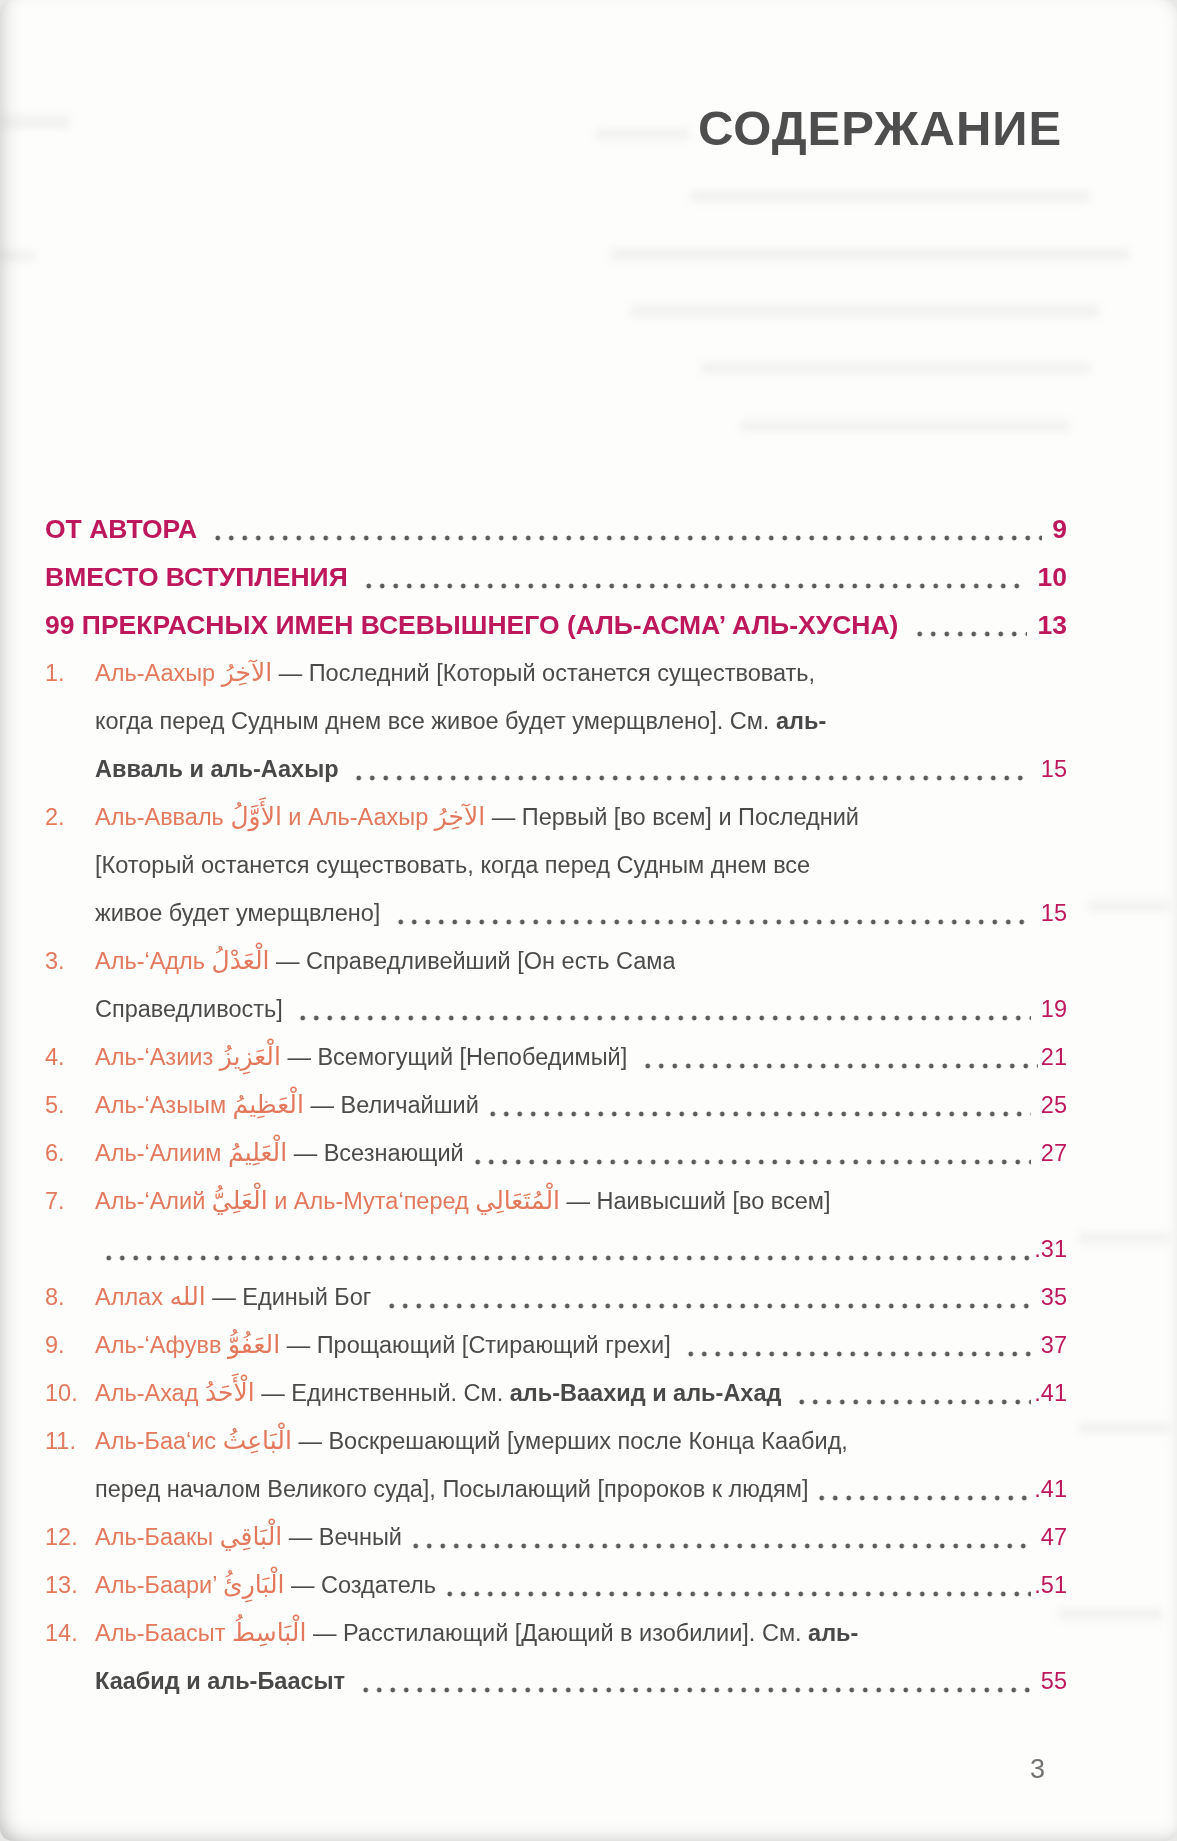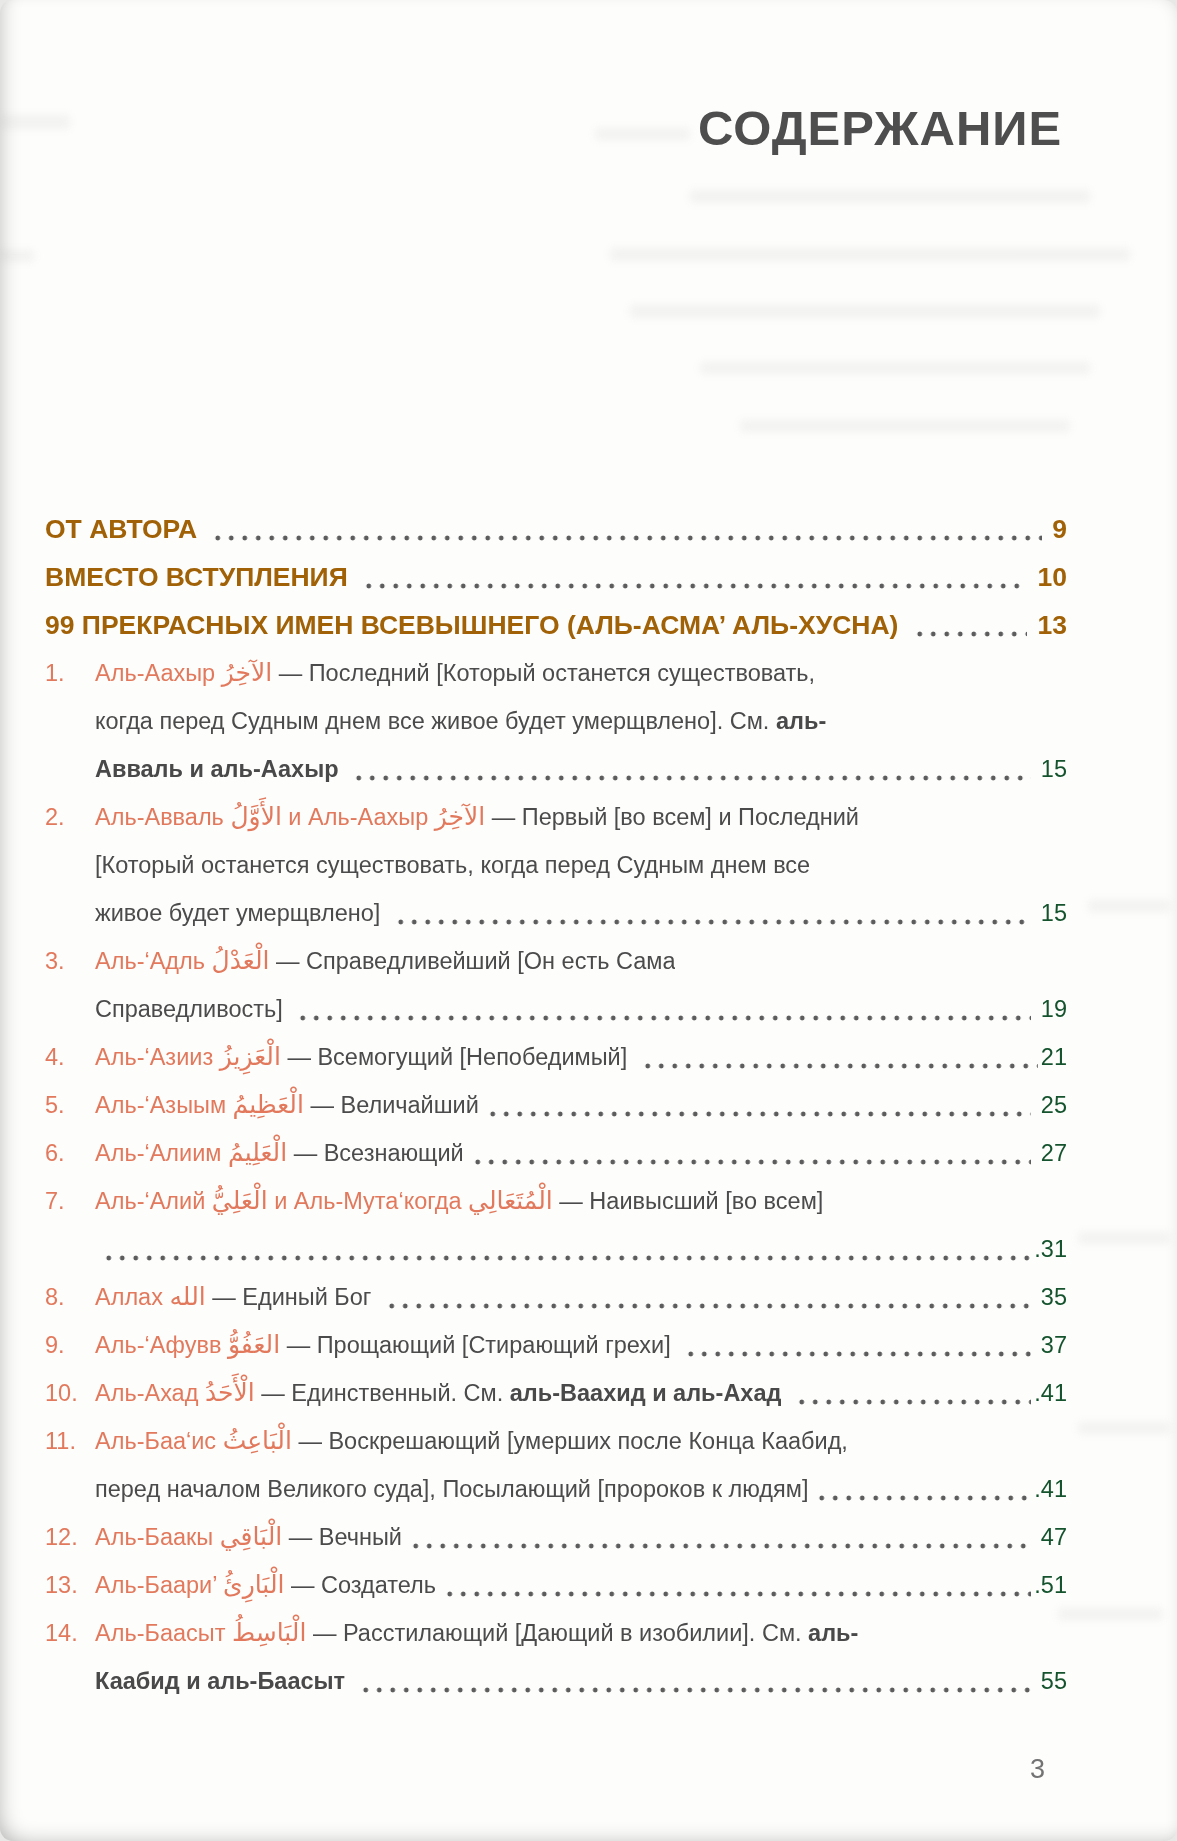--- a/index.html
+++ b/index.html
@@ -32,22 +32,22 @@
   .row.cont { padding-left:50px;text-align:right; }
   .num { flex:0 0 50px; color:var(--accent,#e2795c); }
   .txt { flex:0 1 auto; overflow:hidden; }
   .leader {
     flex:1 1 20px; min-width:14px; margin:0 3px 0 7px;
     background-image:radial-gradient(circle, #5c5c5c 2px, rgba(0,0,0,0) 2.7px);
     background-size:13.5px 13.5px;
     background-repeat:repeat-x;
     background-position:left calc(100% - 9px);
   }
-  .pg { flex:0 0 auto; color:#14532d; }
-  .hdr-row .txt, .hdr-row .pg { font-weight:700; font-size:26.5px; color:#a16207; }
+  .pg { flex:0 0 auto; color:#be185d; }
+  .hdr-row .txt, .hdr-row .pg { font-weight:700; font-size:26.5px; color:#be185d; }
   .seg.accent { color:var(--accent,#e2795c); }
   .seg.ar { font-family:"DejaVu Sans", sans-serif; font-size:25px; color:var(--accent,#e2795c); }
   .seg.bold { font-weight:700; color:#494949; }
   .footer-page {
     position:absolute; top:1754px; left:1030px;
     font-size:27px; color:#737373;
   }
   .bleed { position:absolute; background:#96968a; filter:blur(4px); opacity:.10; border-radius:4px; }
   .b1  { top:190px;  left:690px;  width:400px; height:13px; }
   .b2  { top:248px;  left:610px;  width:520px; height:13px; }
@@ -90,21 +90,21 @@
       <div class="row cont"><span class="txt"><span class="seg normal">когда перед Судным днем все живое будет умерщвлено]. См. </span><span class="seg bold">аль-</span></span></div>
       <div class="row cont"><span class="txt"><span class="seg bold">Авваль и аль-Аахыр </span></span><span class="leader"></span><span class="pg"> 15</span></div>
       <div class="row"><span class="num">2.</span><span class="txt"><span class="seg accent">Аль-Авваль </span><span class="seg ar">الأَوَّلُ</span><span class="seg accent"> и Аль-Аахыр </span><span class="seg ar">الآخِرُ</span><span class="seg normal"> — Первый [во всем] и Последний</span></span></div>
       <div class="row cont"><span class="txt"><span class="seg normal">[Который останется существовать, когда перед Судным днем все</span></span></div>
       <div class="row cont"><span class="txt"><span class="seg normal">живое будет умерщвлено] </span></span><span class="leader"></span><span class="pg"> 15</span></div>
       <div class="row"><span class="num">3.</span><span class="txt"><span class="seg accent">Аль-‘Адль </span><span class="seg ar">الْعَدْلُ</span><span class="seg normal"> — Справедливейший [Он есть Сама</span></span></div>
       <div class="row cont"><span class="txt"><span class="seg normal">Справедливость] </span></span><span class="leader"></span><span class="pg"> 19</span></div>
       <div class="row"><span class="num">4.</span><span class="txt"><span class="seg accent">Аль-‘Азииз </span><span class="seg ar">الْعَزِيزُ</span><span class="seg normal"> — Всемогущий [Непобедимый] </span></span><span class="leader"></span><span class="pg">21</span></div>
       <div class="row"><span class="num">5.</span><span class="txt"><span class="seg accent">Аль-‘Азыым </span><span class="seg ar">الْعَظِيمُ</span><span class="seg normal"> — Величайший</span></span><span class="leader"></span><span class="pg"> 25</span></div>
       <div class="row"><span class="num">6.</span><span class="txt"><span class="seg accent">Аль-‘Алиим </span><span class="seg ar">الْعَلِيمُ</span><span class="seg normal"> — Всезнающий</span></span><span class="leader"></span><span class="pg"> 27</span></div>
-      <div class="row"><span class="num">7.</span><span class="txt"><span class="seg accent">Аль-‘Алий </span><span class="seg ar">الْعَلِيُّ</span><span class="seg accent"> и Аль-Мута‘когда </span><span class="seg ar">الْمُتَعَالِي</span><span class="seg normal"> — Наивысший [во всем]</span></span></div>
+      <div class="row"><span class="num">7.</span><span class="txt"><span class="seg accent">Аль-‘Алий </span><span class="seg ar">الْعَلِيُّ</span><span class="seg accent"> и Аль-Мута‘перед </span><span class="seg ar">الْمُتَعَالِي</span><span class="seg normal"> — Наивысший [во всем]</span></span></div>
       <div class="row cont"><span class="leader"></span><span class="pg">.31</span></div>
       <div class="row"><span class="num">8.</span><span class="txt"><span class="seg accent">Аллах </span><span class="seg ar">الله</span><span class="seg normal"> — Единый Бог </span></span><span class="leader"></span><span class="pg"> 35</span></div>
       <div class="row"><span class="num">9.</span><span class="txt"><span class="seg accent">Аль-‘Афувв </span><span class="seg ar">العَفُوُّ</span><span class="seg normal"> — Прощающий [Стирающий грехи] </span></span><span class="leader"></span><span class="pg"> 37</span></div>
       <div class="row"><span class="num">10.</span><span class="txt"><span class="seg accent">Аль-Ахад </span><span class="seg ar">الْأَحَدُ</span><span class="seg normal"> — Единственный. См. </span><span class="seg bold">аль-Ваахид и аль-Ахад </span></span><span class="leader"></span><span class="pg">.41</span></div>
       <div class="row"><span class="num">11.</span><span class="txt"><span class="seg accent">Аль-Баа‘ис </span><span class="seg ar">الْبَاعِثُ</span><span class="seg normal"> — Воскрешающий [умерших после Конца Каабид,</span></span></div>
       <div class="row cont"><span class="txt"><span class="seg normal">перед началом Великого суда], Посылающий [пророков к людям]</span></span><span class="leader"></span><span class="pg">.41</span></div>
       <div class="row"><span class="num">12.</span><span class="txt"><span class="seg accent">Аль-Баакы </span><span class="seg ar">الْبَاقِي</span><span class="seg normal"> — Вечный</span></span><span class="leader"></span><span class="pg"> 47</span></div>
       <div class="row"><span class="num">13.</span><span class="txt"><span class="seg accent">Аль-Баари’ </span><span class="seg ar">الْبَارِئُ</span><span class="seg normal"> — Создатель</span></span><span class="leader"></span><span class="pg">.51</span></div>
       <div class="row"><span class="num">14.</span><span class="txt"><span class="seg accent">Аль-Баасыт </span><span class="seg ar">الْبَاسِطُ</span><span class="seg normal"> — Расстилающий [Дающий в изобилии]. См. </span><span class="seg bold">аль-</span></span></div>
       <div class="row cont"><span class="txt"><span class="seg bold">Каабид и аль-Баасыт </span></span><span class="leader"></span><span class="pg"> 55</span></div>

